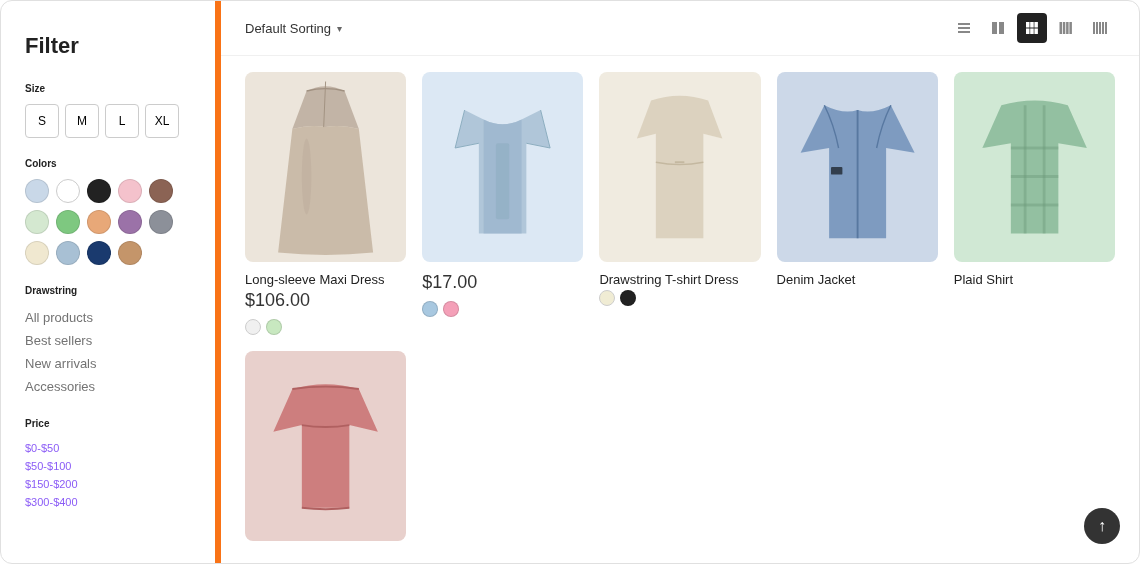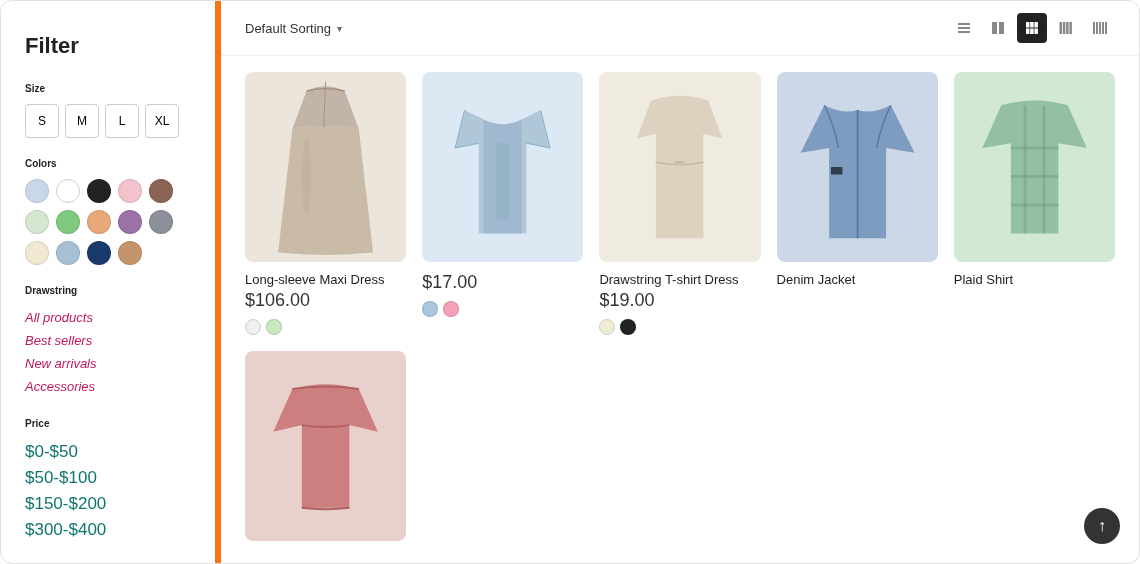--- a/index.html
+++ b/index.html
@@ -53,29 +53,28 @@
     }
     .color-dot {
       width: 24px; height: 24px;
       border-radius: 50%;
       cursor: pointer;
       border: 1px solid rgba(0,0,0,0.1);
     }
     .collection-list { list-style: none; }
     .collection-list li {
       font-size: 13px;
-      color: #be185d;
+      color: #737373;
       padding: 4px 0;
       cursor: pointer;
-      font-style: italic;
     }
     .price-list { list-style: none; }
     .price-list li {
-      font-size: 17px;
-      color: #0f766e;
+      font-size: 11px;
+      color: #8b5cf6;
       padding: 3px 0;
       cursor: pointer;
     }
 
     
     .main {
       flex: 1;
       display: flex;
       flex-direction: column;
       overflow: hidden;
@@ -320,21 +319,20 @@
           </div>
           <div class="product-card">
             <div class="product-image" style="background: rgb(240, 235, 224);">
               <svg viewBox="0 0 160 200" xmlns="http://www.w3.org/2000/svg">
       <path d="M50 30 L35 70 L55 65 L55 175 L105 175 L105 65 L125 70 L110 30 Q80 20 50 30 Z" fill="#d8ceb8" opacity="0.85"></path>
       <line x1="75" y1="95" x2="85" y2="95" stroke="#c4b8a0" stroke-width="2"></line>
       <path d="M55 95 Q80 100 105 95" stroke="#c4b8a0" stroke-width="1.5" fill="none"></path>
     </svg>
             </div>
             <div class="product-name">Drawstring T-shirt Dress</div>
-            <div class="product-price">$19.00</div>
             <div class="product-colors">
               <div class="product-color-dot" style="background: rgb(240, 236, 212); border: 1px solid rgb(204, 204, 204);"></div>
               <div class="product-color-dot" style="background: rgb(34, 34, 34);"></div>
             </div>
           </div>
           <div class="product-card">
             <div class="product-image" style="background: rgb(204, 216, 232);">
               <svg viewBox="0 0 160 200" xmlns="http://www.w3.org/2000/svg">
       <path d="M45 35 L20 85 L50 80 L50 175 L110 175 L110 80 L140 85 L115 35 Q95 45 80 40 Q65 45 45 35 Z" fill="#7090b8" opacity="0.85"></path>
       <path d="M80 40 L80 175" stroke="#5878a0" stroke-width="2"></path>

